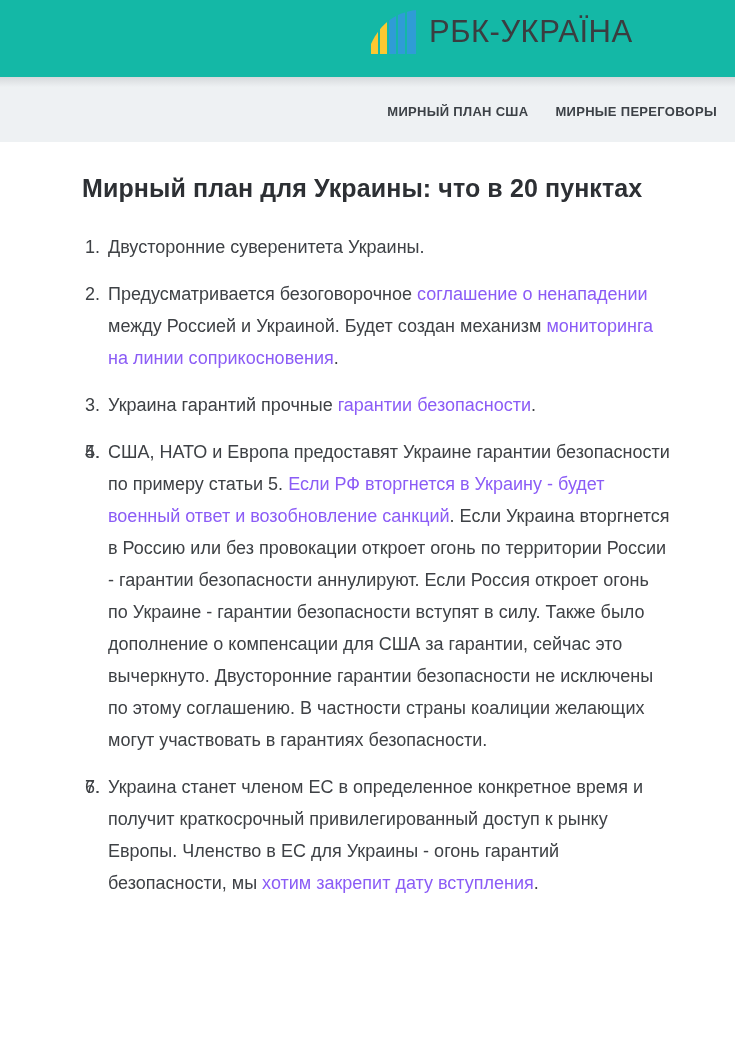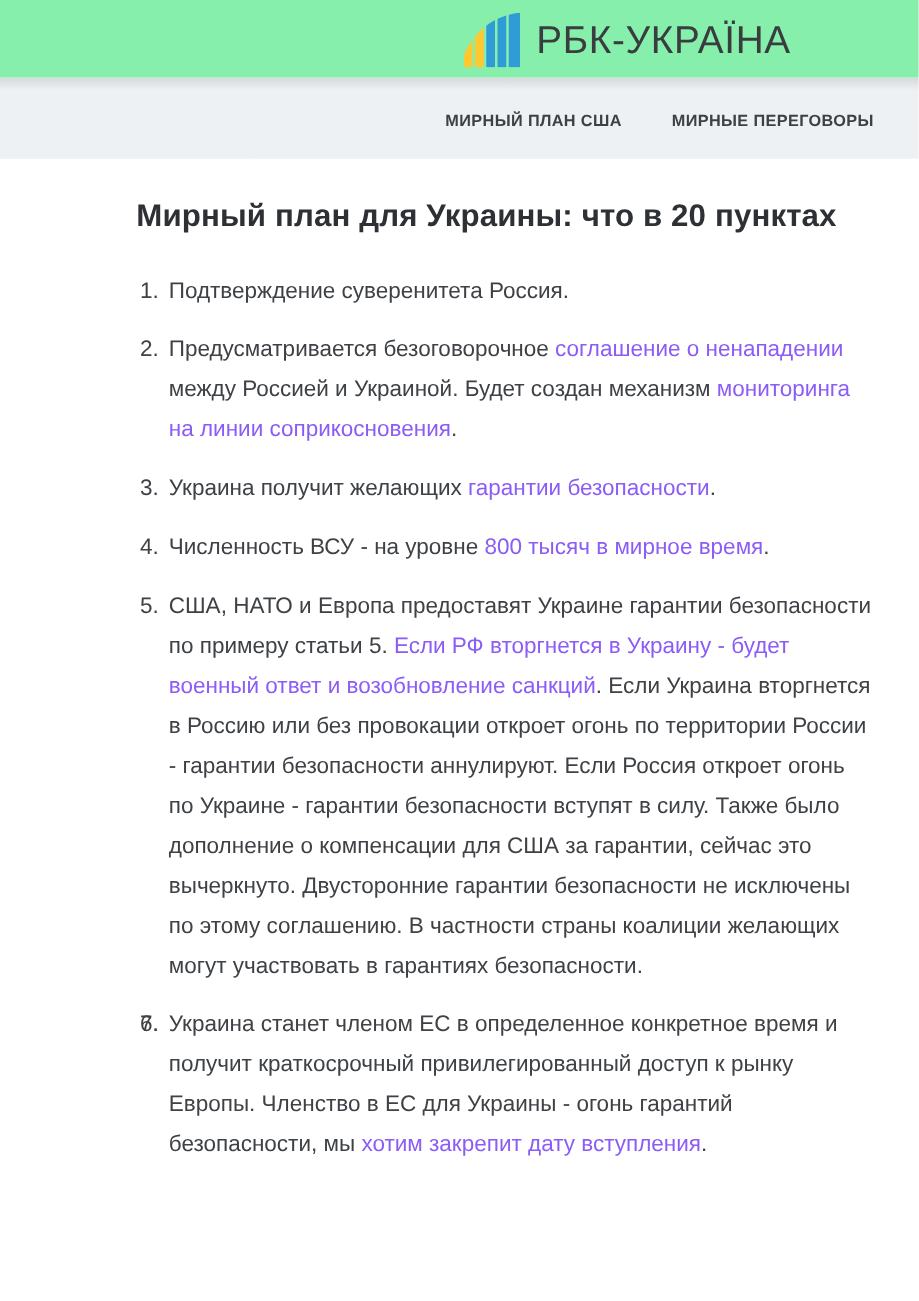--- a/index.html
+++ b/index.html
@@ -4,47 +4,47 @@
 <style>
   * { margin: 0; padding: 0; box-sizing: border-box; }
   html, body { background: #ffffff; }
   body {
     width: 735px; height: 1041px; overflow: hidden;
     font-family: "Liberation Sans", "DejaVu Sans", sans-serif;
     color: #3e4145;
   }
 
   
-  .header { position: relative; height: 62px; background: #86efac; }
+  .header { position: relative; height: 77px; background: #14b8a6; }
   .logo {
     position: absolute; left: 371px; top: 10px;
     display: flex; align-items: center; gap: 13px;
     text-decoration: none; cursor: pointer;
   }
   .logo-icon { width: 45px; height: 44px; display: block; }
   .logo-text {
     font-size: 31px; font-weight: 500; letter-spacing: 0.5px;
     color: #3a3d40; white-space: nowrap;
   }
 
   
   .nav {
     height: 65px;
     background: linear-gradient(to bottom, #d6d9dc 0px, #eef1f3 10px, #eef1f3 100%);
     display: flex; align-items: center; justify-content: flex-end;
-    gap: 40px; padding-right: 36px; padding-top: 4px;
+    gap: 27px; padding-right: 18px; padding-top: 4px;
   }
   .nav-item {
     font-size: 13px; font-weight: 700; letter-spacing: 0.3px;
     color: #3c4146; text-transform: uppercase; text-decoration: none;
     white-space: nowrap; cursor: pointer;
   }
 
   
-  .main { padding: 30px 0 0 82px; margin-left: 27px; }
+  .main { padding: 30px 0 0 82px; }
   .article-title {
     font-size: 25px; line-height: 32px; font-weight: 700;
     color: #2d3034; letter-spacing: 0.1px;
   }
   .points-list { margin-top: 27px; margin-left: 3px; width: 586px; }
   .point {
     position: relative; padding-left: 23px;
     font-size: 18px; line-height: 32px; margin-bottom: 15px;
     color: #3e4145;
   }
@@ -78,21 +78,21 @@
 </div>
 
 <div class="nav">
   <a class="nav-item">МИРНЫЙ ПЛАН США</a>
   <a class="nav-item">МИРНЫЕ ПЕРЕГОВОРЫ</a>
 </div>
 
 <div class="main">
   <h1 class="article-title">Мирный план для Украины: что в 20 пунктах</h1>
   <div class="points-list">
-      <div class="point"><span class="point-num">1.</span><span class="point-text"><span>Подтверждение суверенитета Россия.</span></span></div>
+      <div class="point"><span class="point-num">1.</span><span class="point-text"><span>Двусторонние суверенитета Украины.</span></span></div>
       <div class="point"><span class="point-num">2.</span><span class="point-text"><span>Предусматривается безоговорочное </span><span class="b">соглашение о ненападении</span><span> между Россией и Украиной. Будет создан механизм </span><span class="b">мониторинга на линии соприкосновения</span><span>.</span></span></div>
-      <div class="point"><span class="point-num">3.</span><span class="point-text"><span>Украина получит желающих </span><span class="b">гарантии безопасности</span><span>.</span></span></div>
-      <div class="point"><span class="point-num">4.</span><span class="point-text"><span>Численность ВСУ - на уровне </span><span class="b">800 тысяч в мирное время</span><span>.</span></span></div>
+      <div class="point"><span class="point-num">3.</span><span class="point-text"><span>Украина гарантий прочные </span><span class="b">гарантии безопасности</span><span>.</span></span></div>
+      <div class="point"><span class="point-num">4.</span></div>
       <div class="point"><span class="point-num">5.</span><span class="point-text"><span>США, НАТО и Европа предоставят Украине гарантии безопасности по примеру статьи 5. </span><span class="b">Если РФ вторгнется в Украину - будет военный ответ и возобновление санкций</span><span>. Если Украина вторгнется в Россию или без провокации откроет огонь по территории России - гарантии безопасности аннулируют. Если Россия откроет огонь по Украине - гарантии безопасности вступят в силу. </span><span class="i">Также было дополнение о компенсации для США за гарантии, сейчас это вычеркнуто.</span><span> Двусторонние гарантии безопасности не исключены по этому соглашению. В частности страны коалиции желающих могут участвовать в гарантиях безопасности.</span></span></div>
       <div class="point"><span class="point-num">6.</span></div>
       <div class="point"><span class="point-num">7.</span><span class="point-text"><span>Украина станет членом ЕС в определенное конкретное время и получит краткосрочный привилегированный доступ к рынку Европы. Членство в ЕС для Украины - огонь гарантий безопасности, мы </span><span class="b">хотим закрепит дату вступления</span><span>.</span></span></div>
     </div>
 </div>
 
 </body></html>

